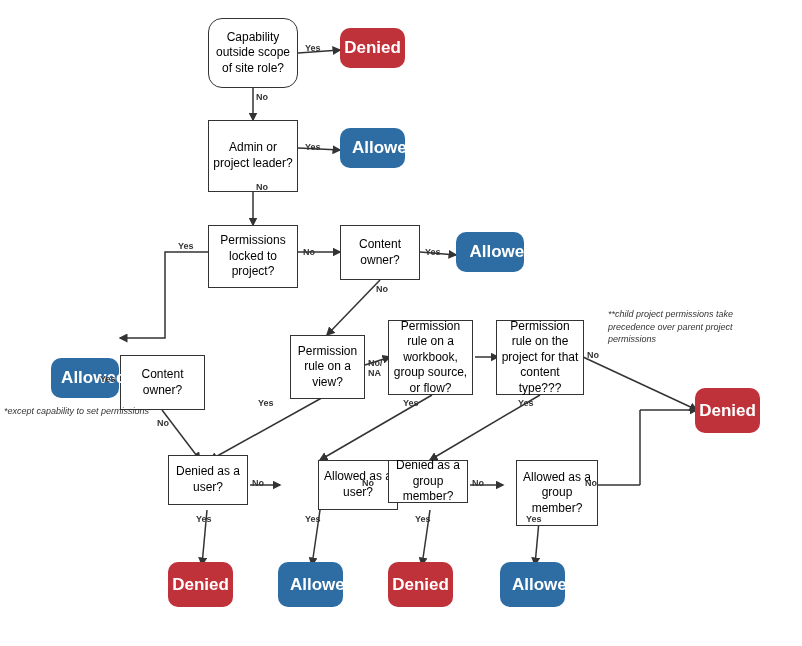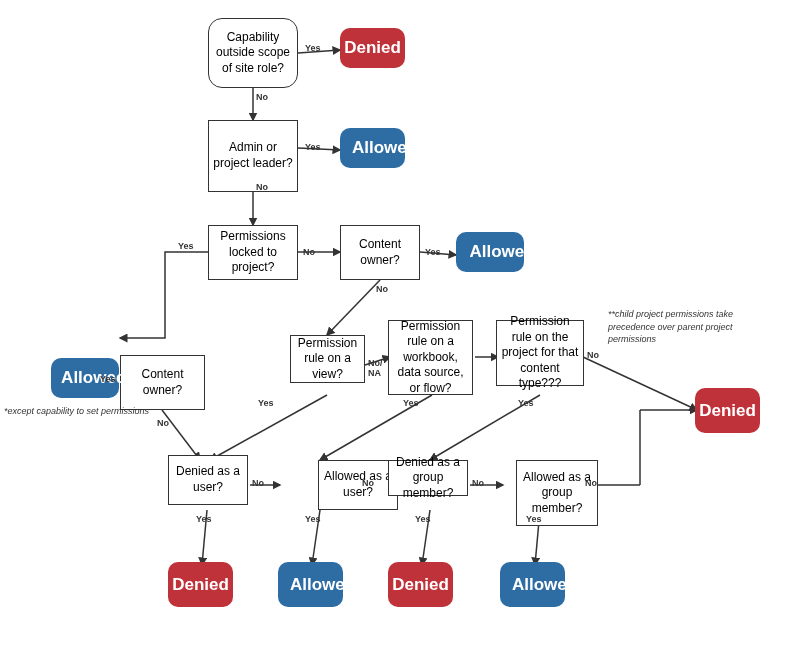--- a/index.html
+++ b/index.html
@@ -136,53 +136,53 @@
   </svg>
 
   <div class="box box-rounded" style="left:208px; top:18px; width:90px; height:70px;">
     <span>Capability outside scope of site role?</span>
   </div>
 
   <div class="box" style="left:208px; top:120px; width:90px; height:72px;">
     <span>Admin or project leader?</span>
   </div>
 
-  <div class="box" style="left:208px; top:225px; width:90px; height:55px;">
+  <div class="box" style="left:208px; top:225px; width:90px; height:63px;">
     <span>Permissions locked to project?</span>
   </div>
 
   <div class="box" style="left:340px; top:225px; width:80px; height:55px;">
     <span>Content owner?</span>
   </div>
 
   <div class="box" style="left:120px; top:355px; width:85px; height:55px;">
     <span>Content owner?</span>
   </div>
 
-  <div class="box" style="left:290px; top:335px; width:75px; height:48px;">
+  <div class="box" style="left:290px; top:335px; width:75px; height:64px;">
     <span>Permission rule on a view?</span>
   </div>
 
   <div class="box" style="left:388px; top:320px; width:85px; height:75px;">
-    <span>Permission rule on a workbook, data source, or flow?</span>
-  </div>
-
-  <div class="box" style="left:496px; top:320px; width:88px; height:66px;">
+    <span>Permission rule on a workbook, group source, or flow?</span>
+  </div>
+
+  <div class="box" style="left:496px; top:320px; width:88px; height:75px;">
     <span>Permission rule on the project for that content type???</span>
   </div>
 
   <div class="box" style="left:168px; top:455px; width:80px; height:50px;">
     <span>Denied as a user?</span>
   </div>
 
   <div class="box" style="left:278px; top:460px; width:80px; height:50px;margin-left:40px;">
     <span>Allowed as a user?</span>
   </div>
 
-  <div class="box" style="left:388px; top:460px; width:80px; height:36px;">
+  <div class="box" style="left:388px; top:460px; width:80px; height:43px;">
     <span>Denied as a group member?</span>
   </div>
 
   <div class="box" style="left:516px; top:460px; width:82px; height:66px;">
     <span>Allowed as a group member?</span>
   </div>
 
   <div class="result result-denied" style="left:340px; top:28px; width:65px; height:40px;">
     <span>Denied</span>
   </div>

